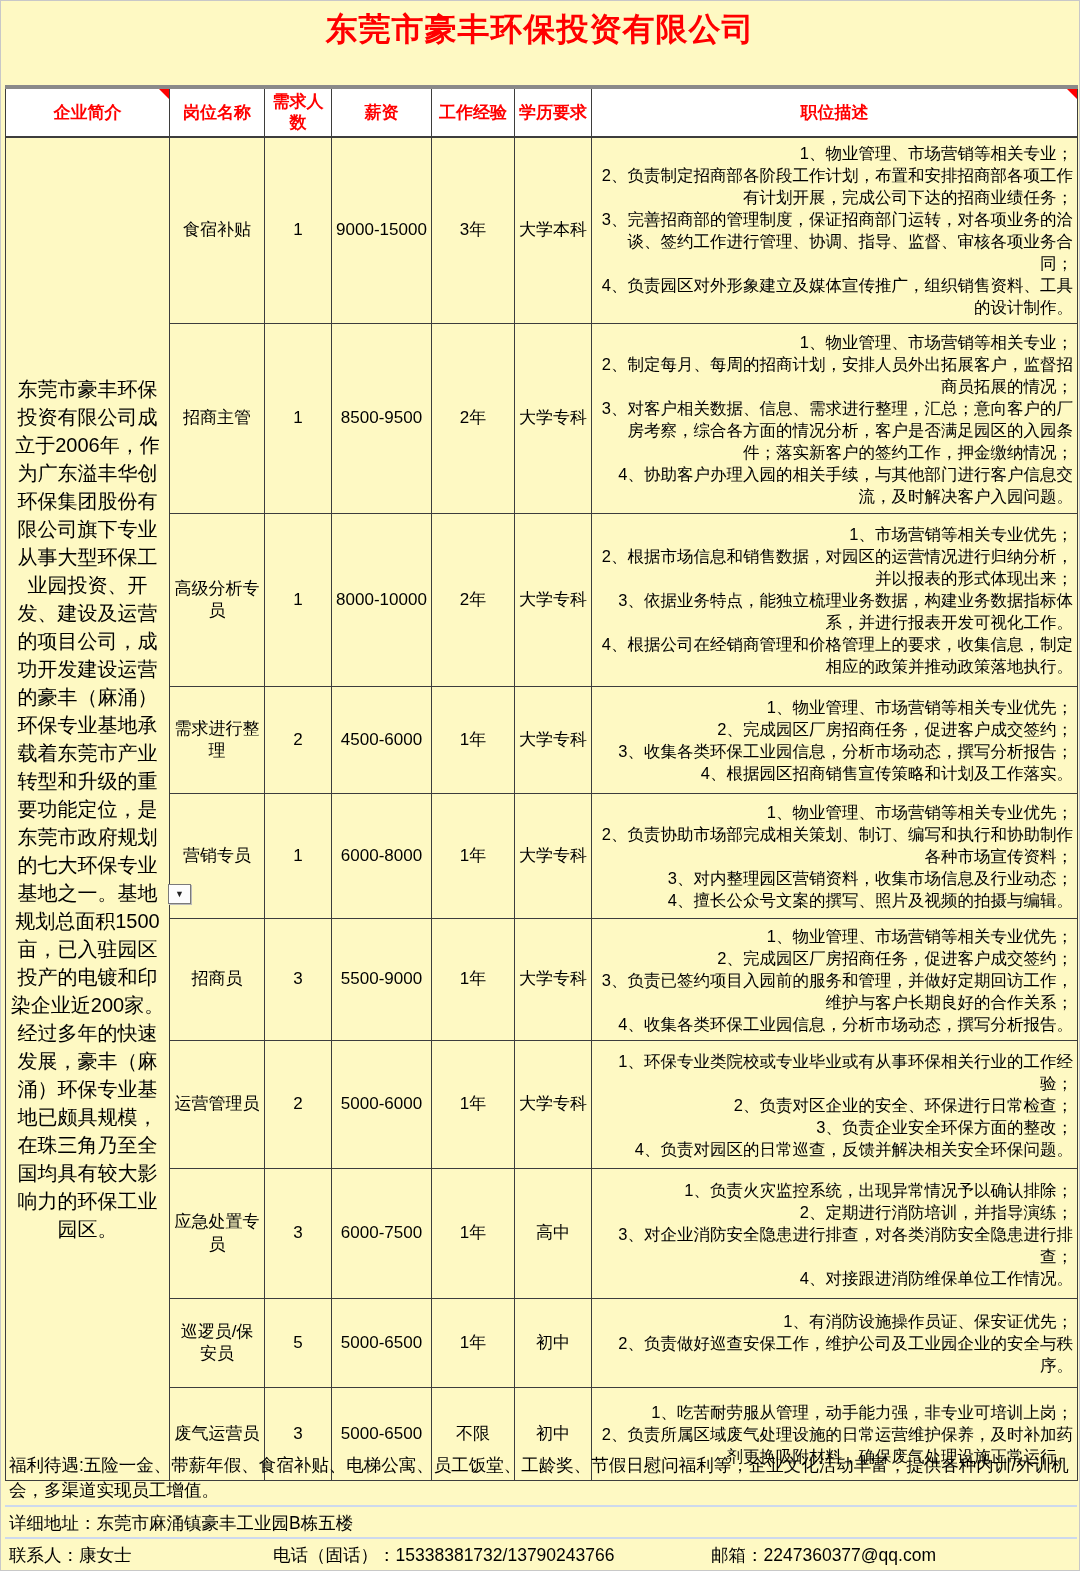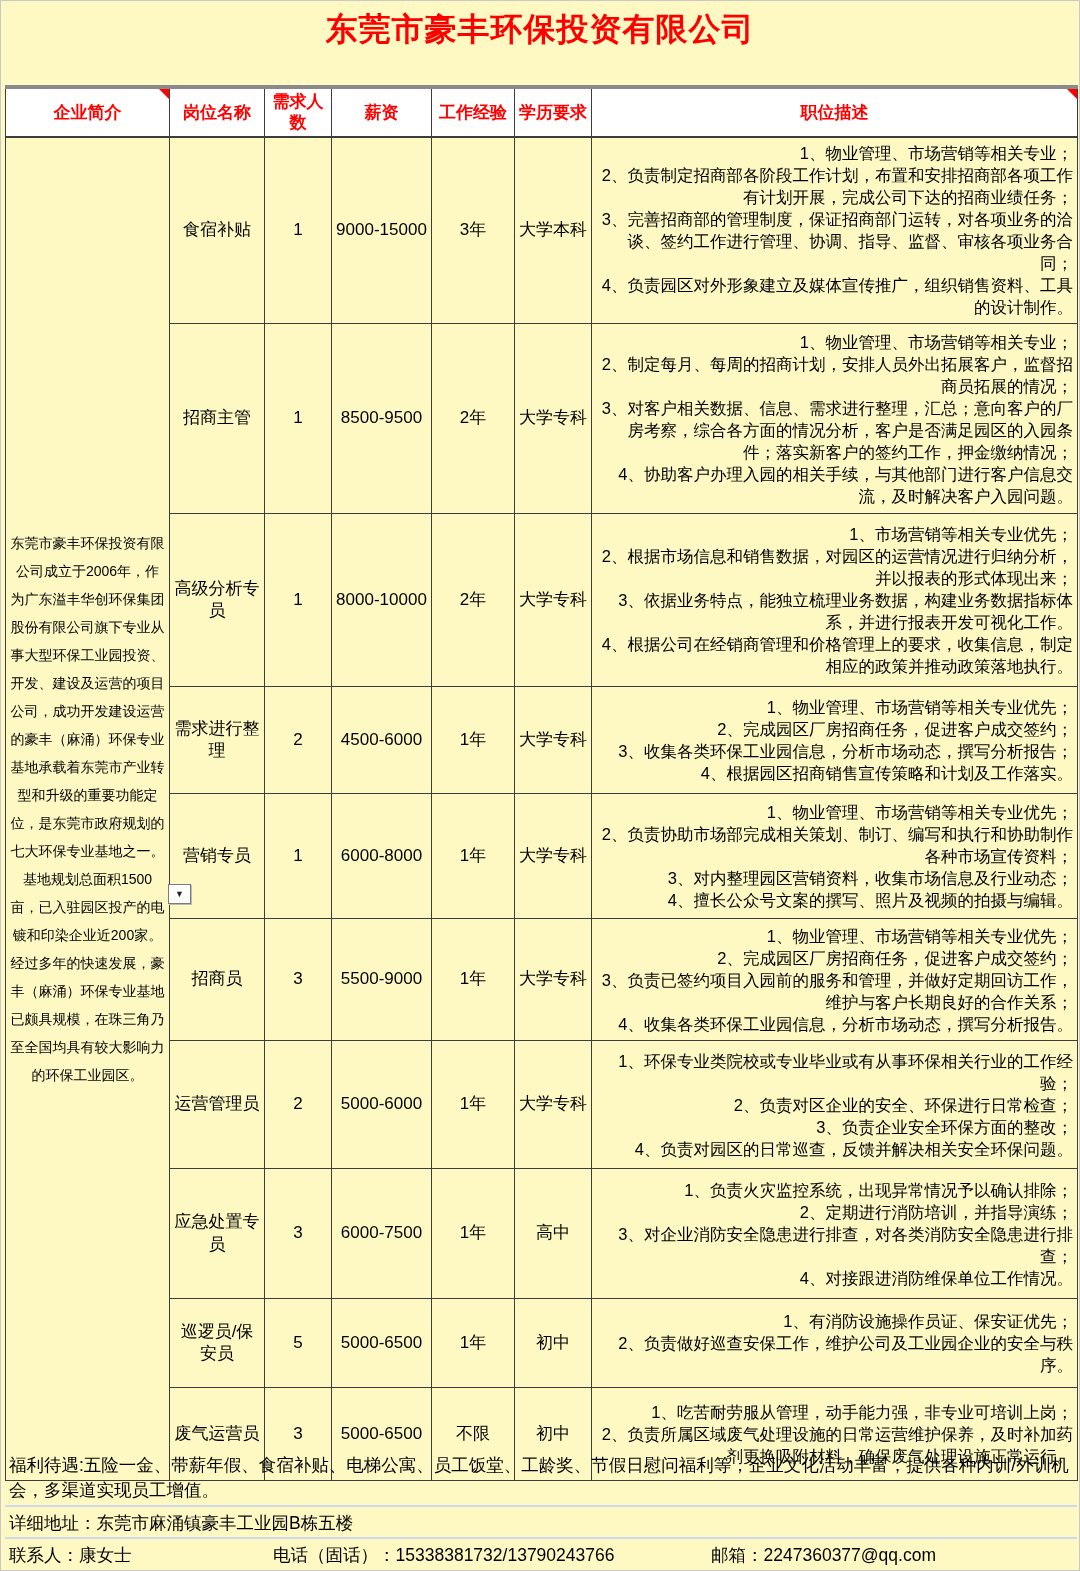--- a/index.html
+++ b/index.html
@@ -9,21 +9,21 @@
   
   .title{position:absolute;top:6px;left:0;width:100%;height:46px;display:flex;align-items:center;justify-content:center;
          color:#ff0000;font-size:32px;font-weight:bold;letter-spacing:1px;}
 
   
   table.jobs{position:absolute;top:55px;left:4px;width:1072px;border-collapse:collapse;table-layout:fixed;margin-top:29px;}
   table.jobs th,table.jobs td{border:1.5px solid #3d3d3d;box-sizing:border-box;padding:2px 4px;overflow:hidden;}
   table.jobs th{height:48px;color:#ff0000;font-size:17px;font-weight:bold;text-align:center;vertical-align:middle;
                 border-top:4px solid #8a8a8a;border-bottom:2px solid #3d3d3d;position:relative;background:#fff;line-height:1.25;}
   td.mid{text-align:center;vertical-align:middle;font-size:17px;line-height:1.3;}
-  td.intro{vertical-align:middle;text-align:center;font-size:14px;line-height:28px;padding:0 5px;}
+  td.intro{vertical-align:middle;text-align:center;font-size:20px;line-height:28px;padding:0 5px;}
   td.desc{vertical-align:middle;text-align:right;font-size:16.5px;line-height:22px;white-space:pre-line;padding:2px 5px;}
 
   tr.r1{height:187px;} tr.r2{height:190px;} tr.r3{height:173px;} tr.r4{height:107px;} tr.r5{height:125px;}
   tr.r6{height:122px;} tr.r7{height:128px;} tr.r8{height:130px;} tr.r9{height:89px;} tr.r10{height:93px;}
 
   
   .note-tri{position:absolute;top:0;right:0;width:0;height:0;border-left:10px solid transparent;border-top:10px solid #ff0000;}
 
   
   .dropdown-btn{position:absolute;left:167px;top:883px;width:21px;height:18px;background:#fdfdfd;border:1px solid #7a7a7a;

